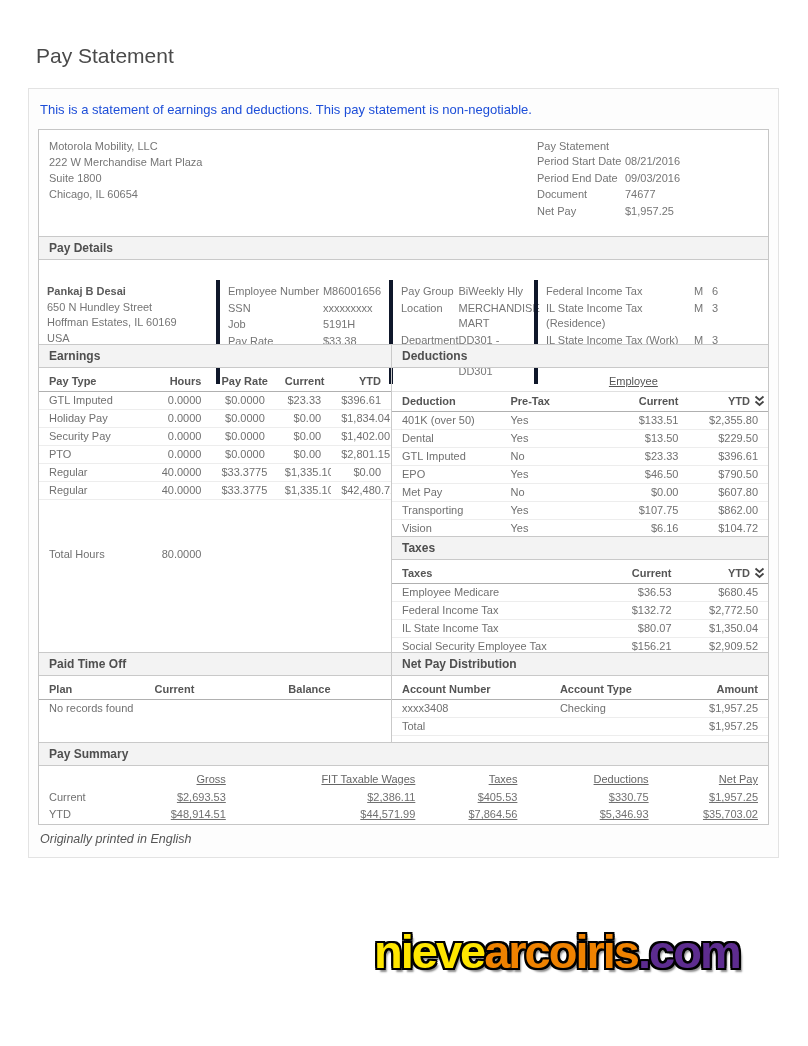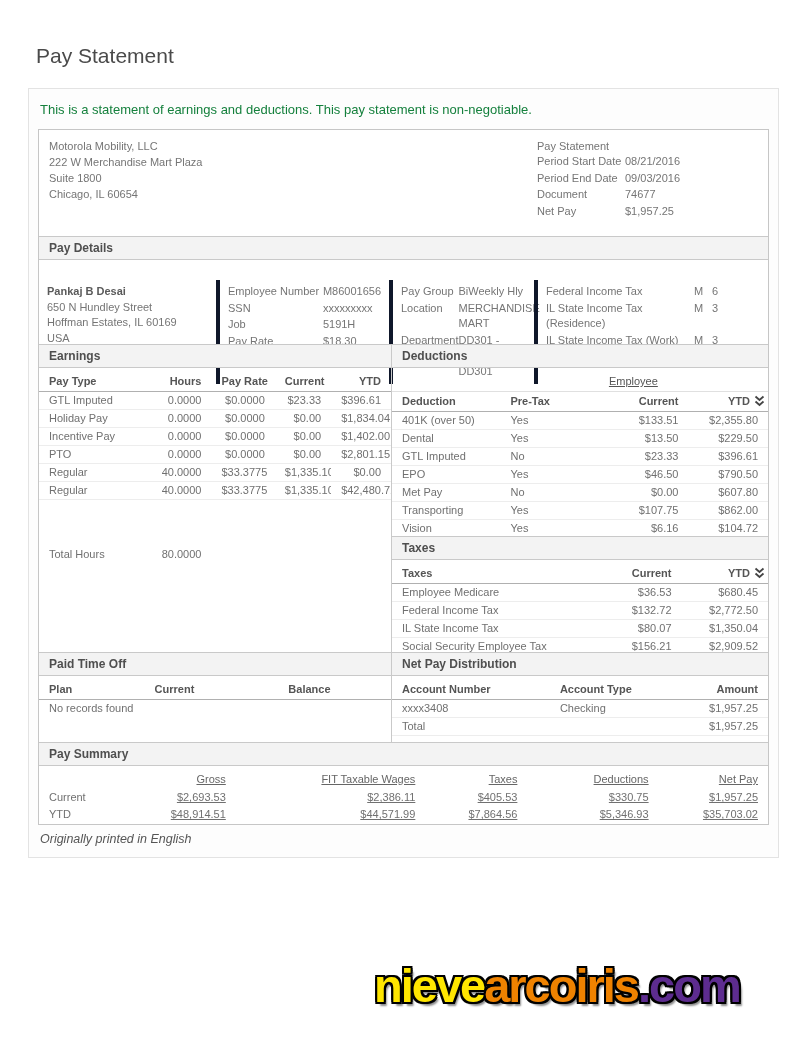--- a/index.html
+++ b/index.html
@@ -1,21 +1,21 @@
 <!DOCTYPE html>
 <html><head>
 <meta charset="utf-8">
 <style>
   * { box-sizing: border-box; margin: 0; padding: 0; }
   html,body { width:808px; height:1046px; background:#ffffff; font-family:"Liberation Sans", sans-serif; position:relative; overflow:hidden; }
 
   .page-title { position:absolute; left:36px; top:44px; font-size:21px; font-weight:400; color:#4a4a4a; }
 
   .card { position:absolute; left:28px; top:88px; width:751px; background:#fdfdfd; border:1px solid #e3e3e3; padding:9px; }
-  .intro { font-size:13px; color:#15803d; padding:4px 2px 12px 2px; }
+  .intro { font-size:13px; color:#1d4ed8; padding:4px 2px 12px 2px; }
 
   .stmt-box { border:1px solid #c6c6c6; background:#fff; }
 
   
   .stmt-head { display:grid; grid-template-columns: 1fr 237px; height:106px; }
   .addr { padding:8px 10px; font-size:11px; color:#757575; line-height:16px; }
   .info-block { padding:8px 6px; font-size:11px; color:#757575; }
   .info-title { line-height:16px; margin-bottom:0; }
   .kv { border-collapse:collapse; width:100%; font-size:11px; color:#757575; }
   .kv td { padding:0 0 1px 0; line-height:15.5px; vertical-align:top; }
@@ -73,21 +73,21 @@
   .sum-tbl th:nth-child(4){width:14%;} .sum-tbl th:nth-child(5){width:18%;} .sum-tbl th:nth-child(6){width:15%;}
   .sum-tbl th:nth-child(n+2), .sum-tbl td:nth-child(n+2) { text-align:right;text-decoration:underline; }
   .sum-tbl th { border-bottom:none; font-weight:normal; color:#666; }
   .sum-tbl td { border-bottom:none; }
 
   .ytd-th { position:relative; padding-right:18px !important; }
   .expand-icon { position:absolute; right:3px; top:3px; cursor:pointer; }
 
   .printed-note { font-style:italic; font-size:12.5px; color:#555; padding:7px 2px 2px 2px; }
 
-  .watermark { position:absolute; left:374px; top:958px; font-size:47px; font-weight:900; letter-spacing:-2px; white-space:nowrap;
+  .watermark { position:absolute; left:374px; top:924px; font-size:47px; font-weight:900; letter-spacing:-2px; white-space:nowrap;
     text-shadow: -2px -2px 0 #000, 2px -2px 0 #000, -2px 2px 0 #000, 2px 2px 0 #000, -2px 0 0 #000, 2px 0 0 #000, 0 -2px 0 #000, 0 2px 0 #000, 3px 4px 2px rgba(0,0,0,0.45);
     text-align: center;
   }
 </style>
 </head>
 <body>
 
 <h1 class="page-title">Pay Statement</h1>
 
 <div class="card">
@@ -145,21 +145,21 @@
               <tr>
                 <td>SSN</td>
                 <td>xxxxxxxxx</td>
               </tr>
               <tr>
                 <td>Job</td>
                 <td>5191H</td>
               </tr>
               <tr>
                 <td>Pay Rate</td>
-                <td>$18.30</td>
+                <td>$33.38</td>
               </tr>
               <tr>
                 <td>Pay Frequency</td>
                 <td>Biweekly</td>
               </tr>
             </tbody>
         </table>
       </div>
       <div class="pd-cell">
         <table class="kv asg-table">
@@ -225,21 +225,21 @@
                   <td>$396.61</td>
                 </tr>
                 <tr>
                   <td>Holiday Pay</td>
                   <td>0.0000</td>
                   <td>$0.0000</td>
                   <td>$0.00</td>
                   <td>$1,834.04</td>
                 </tr>
                 <tr>
-                  <td>Incentive Pay</td>
+                  <td>Security Pay</td>
                   <td>0.0000</td>
                   <td>$0.0000</td>
                   <td>$0.00</td>
                   <td>$1,402.00</td>
                 </tr>
                 <tr>
                   <td>PTO</td>
                   <td>0.0000</td>
                   <td>$0.0000</td>
                   <td>$0.00</td>

